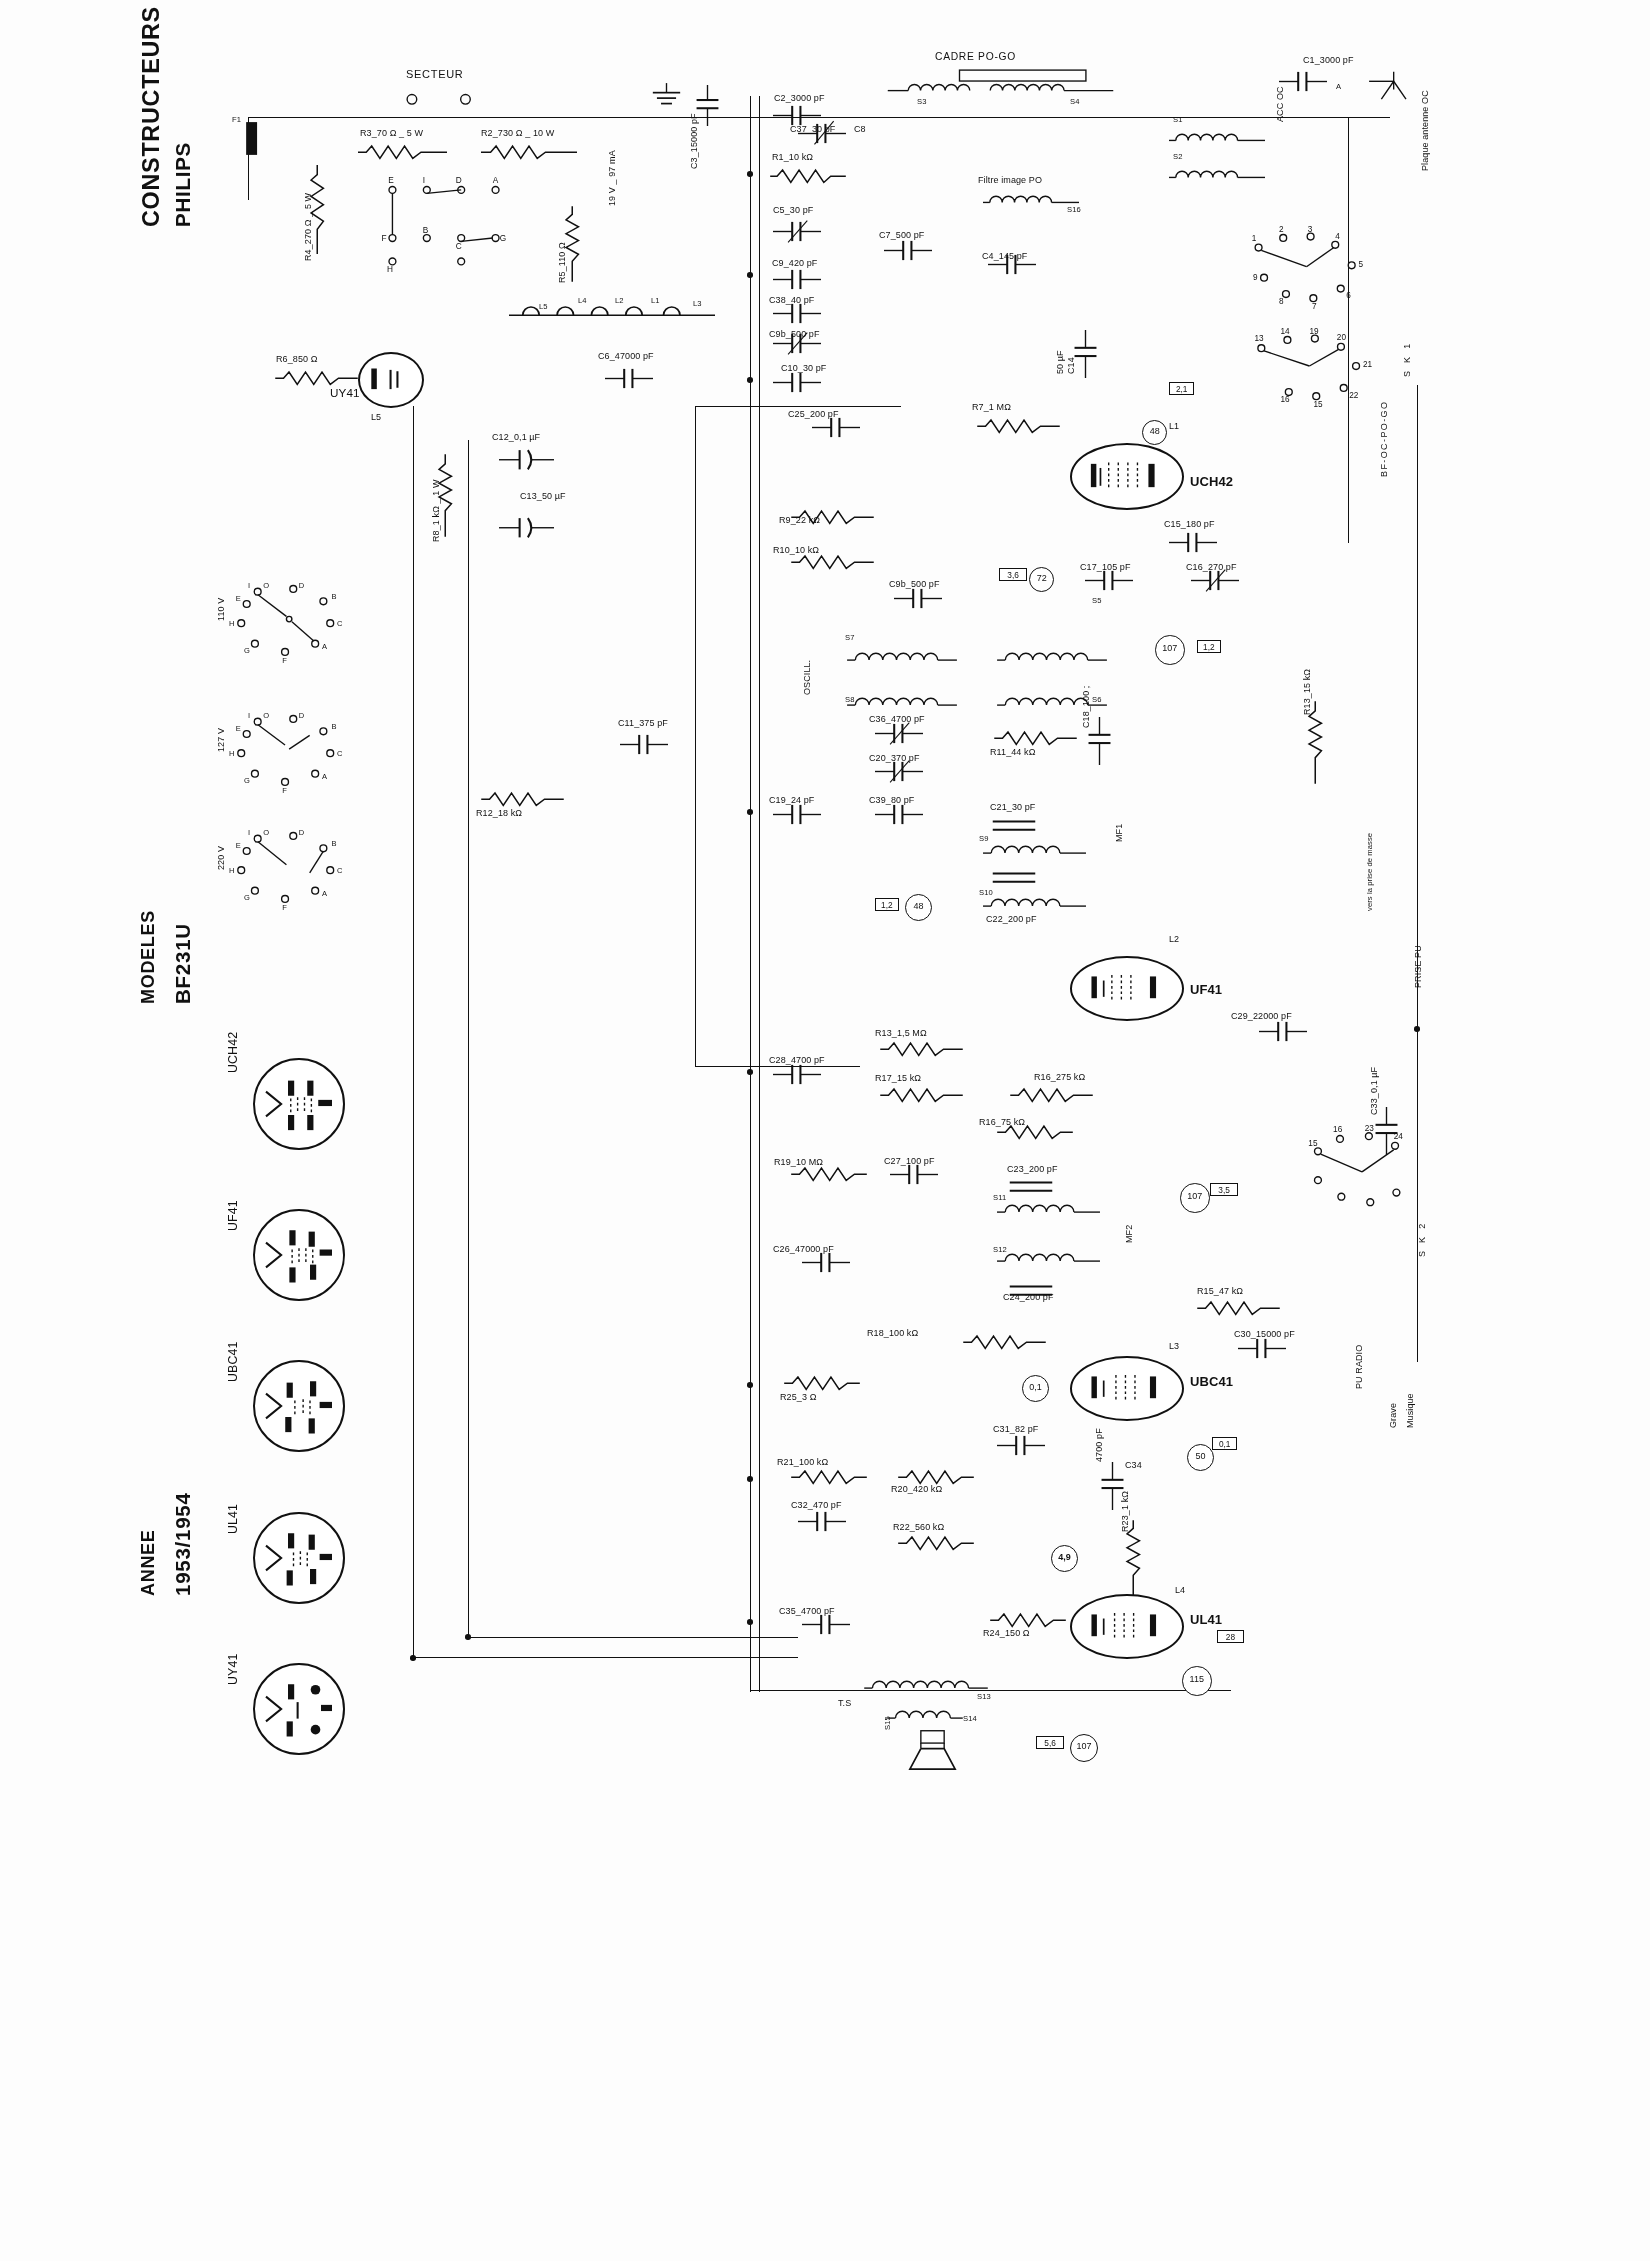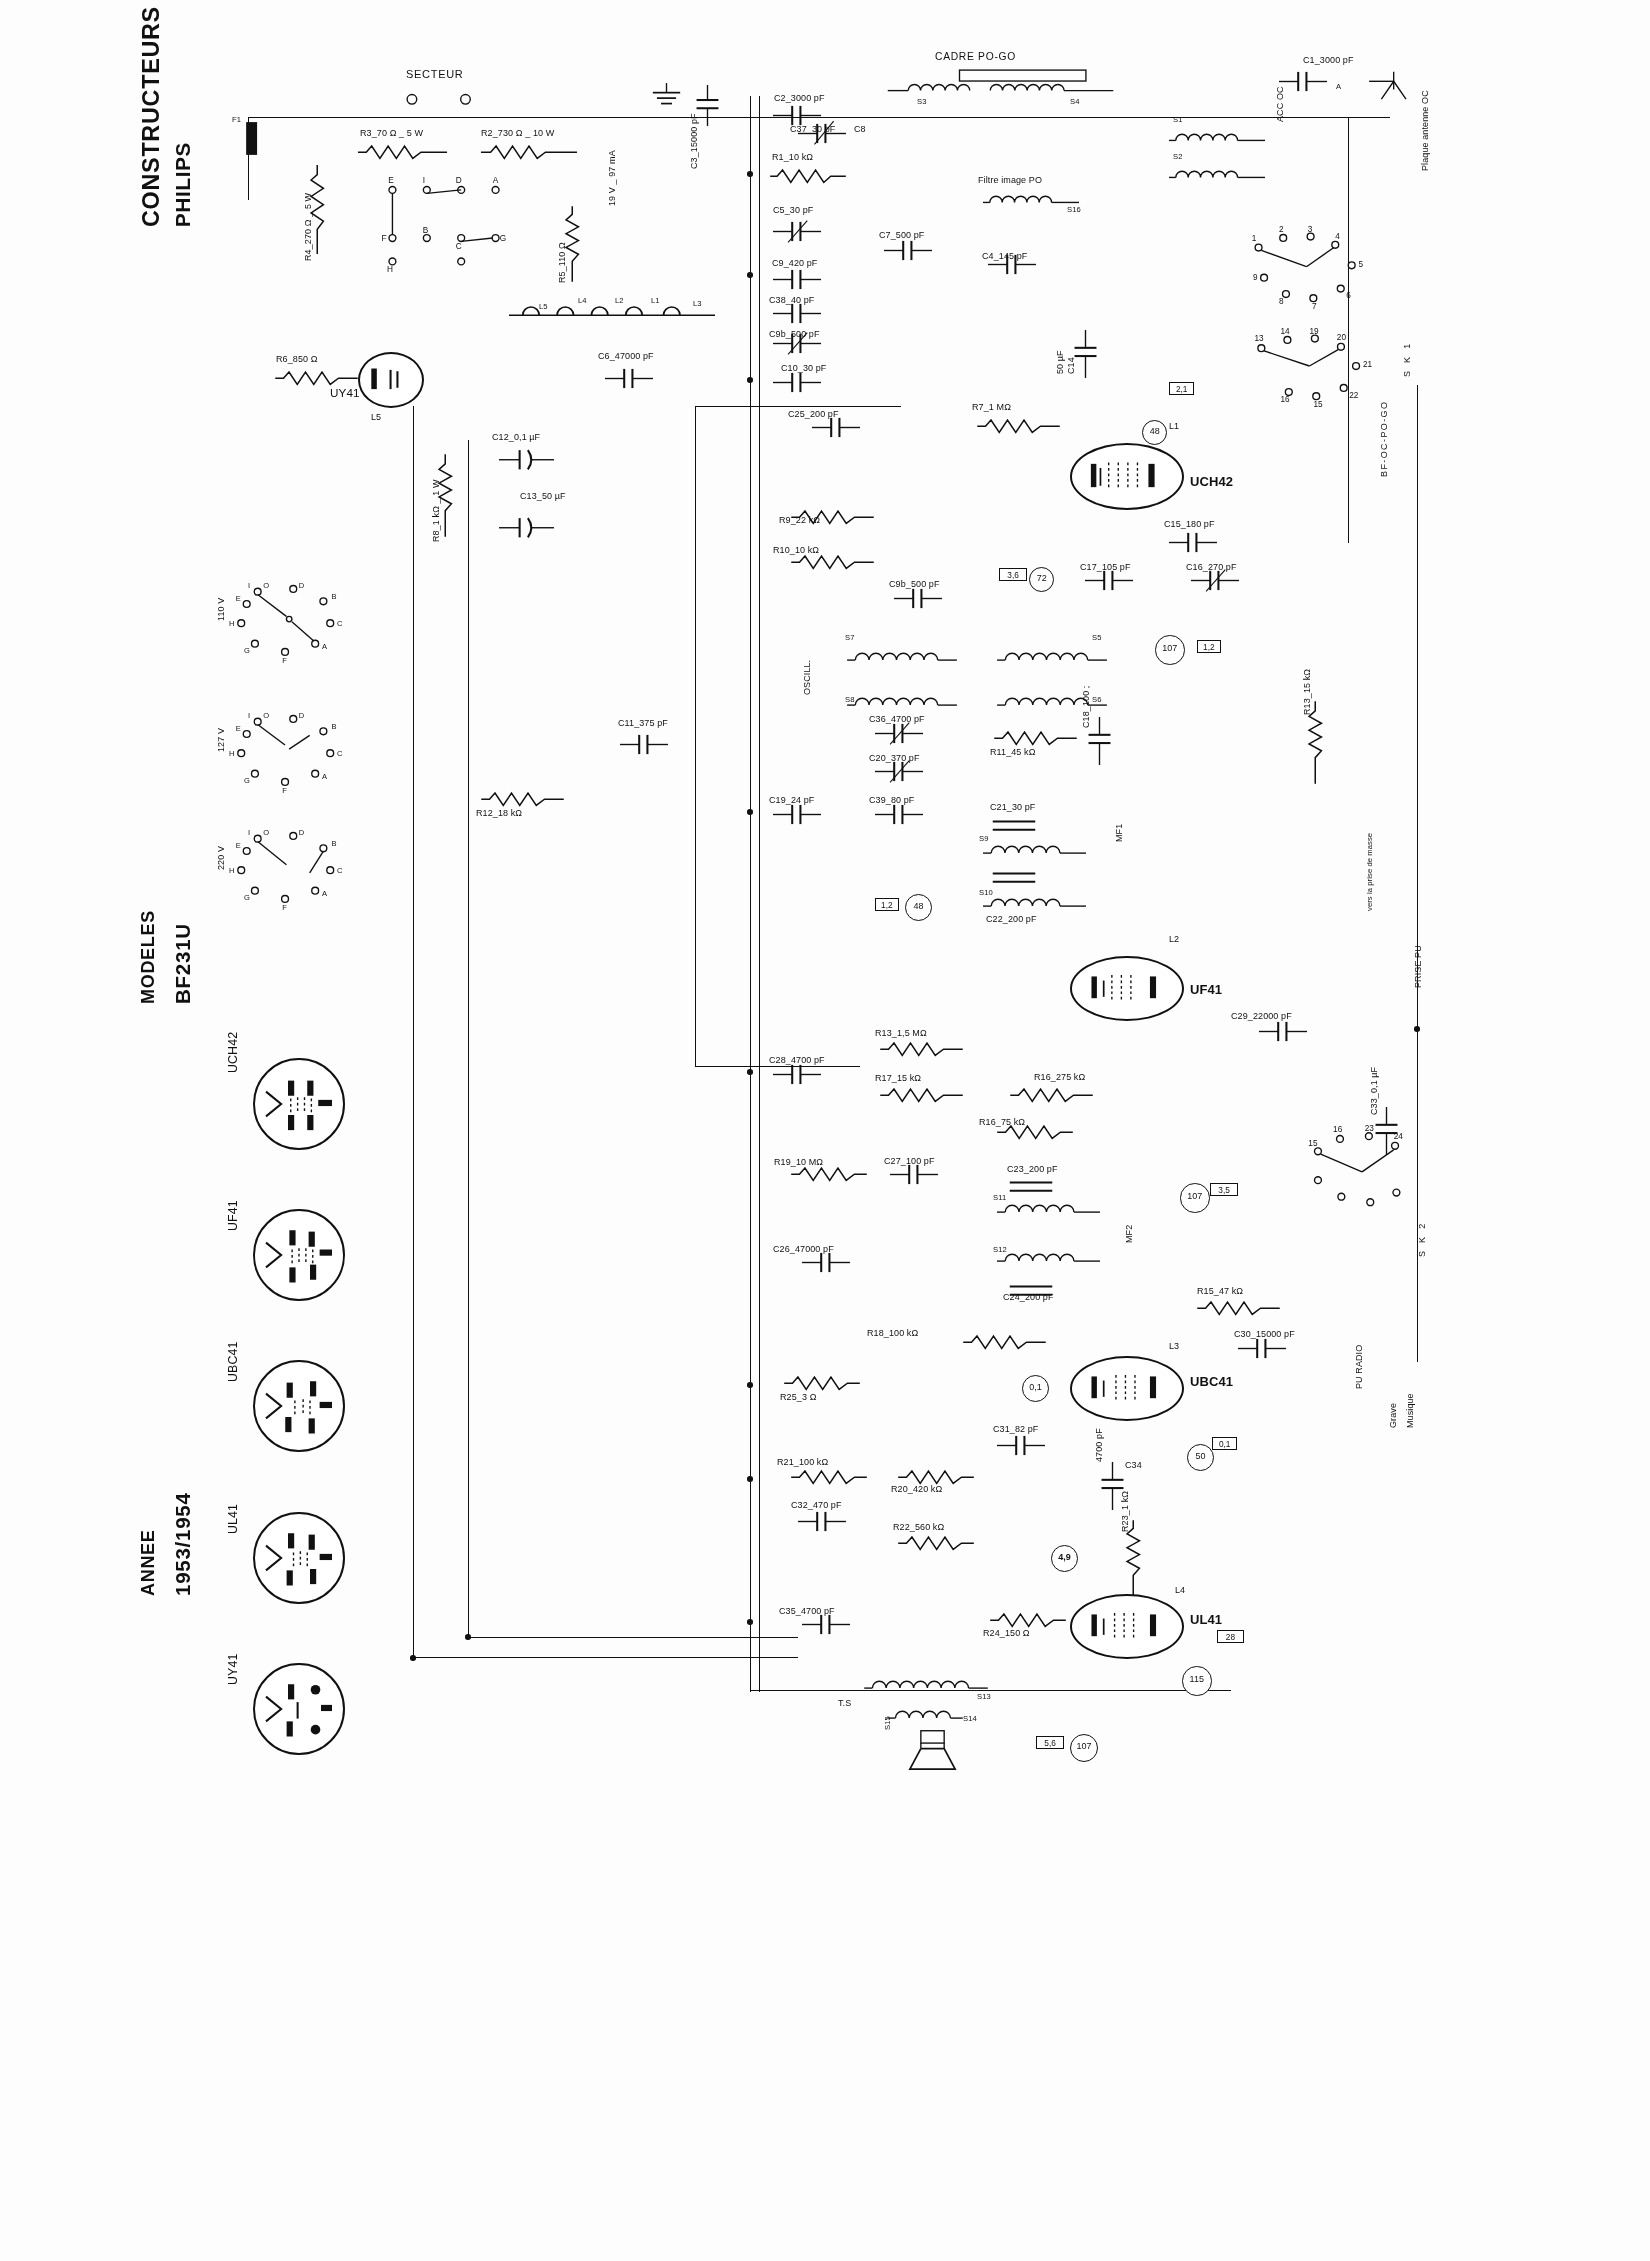--- a/index.html
+++ b/index.html
@@ -787,21 +787,21 @@
   </div>
   <div class="lbl xs" style="left:845px;top:696px;">S8</div>
 
   <div class="sym" style="left:997px;top:645px;">
     <svg width="110" height="20.6" viewBox="0 0 160 30">
       <path d="M12 22 a10 10 0 0 1 20 0 a10 10 0 0 1 20 0 a10 10 0 0 1 20 0 a10 10 0 0 1 20 0 a10 10 0 0 1 20 0 a10 10 0 0 1 20 0" stroke="#111" stroke-width="2" fill="none"></path>
       <line x1="0" y1="22" x2="12" y2="22" stroke="#111" stroke-width="2"></line>
       <line x1="132" y1="22" x2="160" y2="22" stroke="#111" stroke-width="2"></line>
     </svg>
   </div>
-  <div class="lbl xs" style="left:1092px;top:634px;">S5</div>
+  <div class="lbl xs" style="left:1092px;top:597px;">S5</div>
 
   <div class="sym" style="left:997px;top:690px;">
     <svg width="110" height="20.6" viewBox="0 0 160 30">
       <path d="M12 22 a10 10 0 0 1 20 0 a10 10 0 0 1 20 0 a10 10 0 0 1 20 0 a10 10 0 0 1 20 0 a10 10 0 0 1 20 0 a10 10 0 0 1 20 0" stroke="#111" stroke-width="2" fill="none"></path>
       <line x1="0" y1="22" x2="12" y2="22" stroke="#111" stroke-width="2"></line>
       <line x1="132" y1="22" x2="160" y2="22" stroke="#111" stroke-width="2"></line>
     </svg>
   </div>
   <div class="lbl xs" style="left:1092px;top:696px;">S6</div>
 
@@ -814,21 +814,21 @@
       <line x1="22" y1="34" x2="50" y2="2" stroke="#111" stroke-width="1.6"></line>
     </svg>
   </div>
   <div class="lbl sm" style="left:869px;top:715px;"><span>C36</span>_<span>4700 pF</span></div>
 
   <div class="sym" style="left:994px;top:730px;">
     <svg width="83" height="16.5" viewBox="0 0 120 24">
       <polyline points="0,12 12,12 20,3 32,21 44,3 56,21 68,3 80,21 92,12 120,12" stroke="#111" stroke-width="2.2" fill="none"></polyline>
     </svg>
   </div>
-  <div class="lbl sm" style="left:990px;top:748px;"><span>R11</span>_<span>45 kΩ</span></div>
+  <div class="lbl sm" style="left:990px;top:748px;"><span>R11</span>_<span>44 kΩ</span></div>
 
   <div class="sym" style="left:1087px;top:717px;">
     <svg width="25" height="48" viewBox="0 0 36 70">
       <line x1="18" y1="0" x2="18" y2="26" stroke="#111" stroke-width="2"></line>
       <line x1="2" y1="26" x2="34" y2="26" stroke="#111" stroke-width="3"></line>
       <line x1="2" y1="38" x2="34" y2="38" stroke="#111" stroke-width="3"></line>
       <line x1="18" y1="38" x2="18" y2="70" stroke="#111" stroke-width="2"></line>
     </svg>
   </div>
   <div class="lbl sm rot90" style="left:1082px;top:728px;"><span>C18</span>_<span>100 ;</span></div>

